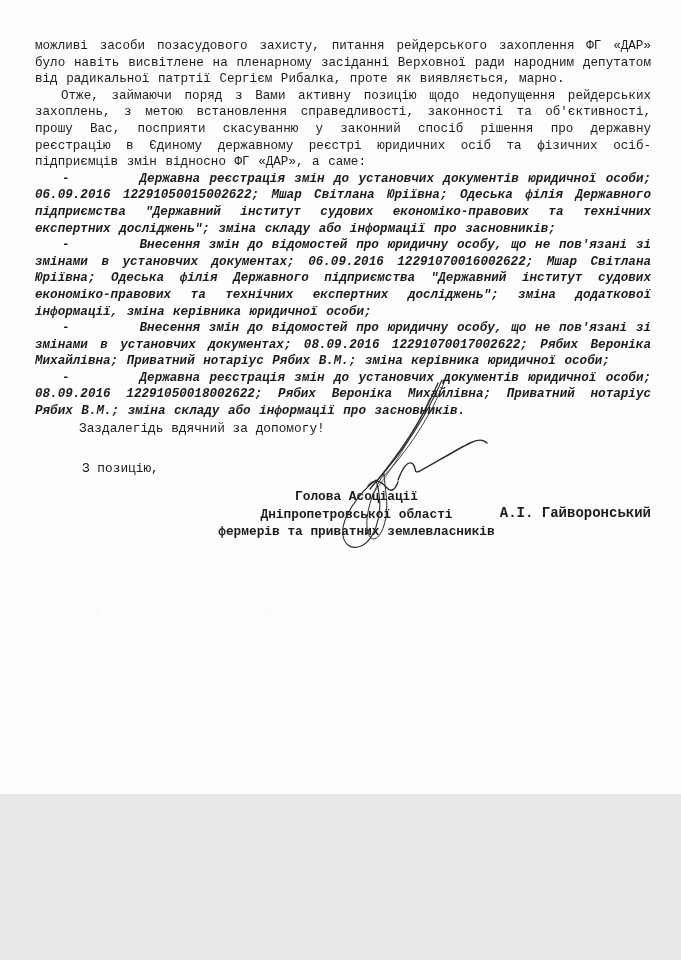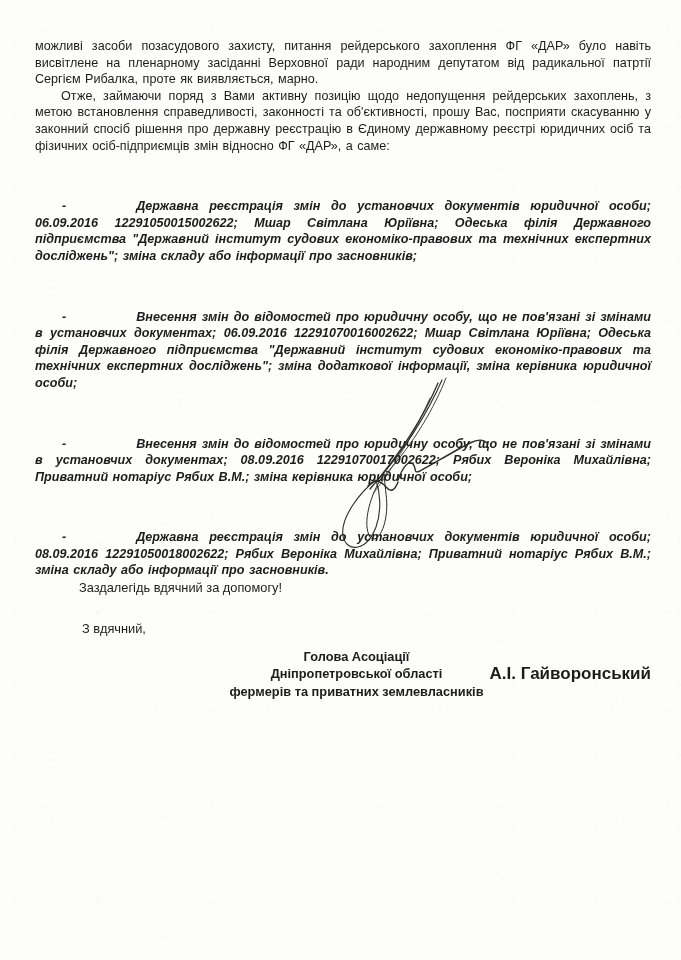--- a/index.html
+++ b/index.html
@@ -1,47 +1,46 @@
 <!DOCTYPE html>
 <html lang="uk"><head>
 <meta charset="utf-8">
 <style>
   html,body{margin:0;padding:0;background:#e8e8e8;}
   .page{
     position:relative;
-    width:681px;height:960px;
+    width:681px;height:794px;
     margin:0 auto;
     background:#fdfdfc;
     background-image:
       radial-gradient(circle at 18% 64%, rgba(0,0,0,0.018) 1px, transparent 2px),
       radial-gradient(circle at 72% 31%, rgba(0,0,0,0.015) 1px, transparent 2px),
       radial-gradient(circle at 45% 88%, rgba(0,0,0,0.015) 1px, transparent 2px);
     background-size:83px 71px,57px 97px,113px 59px;
     overflow:hidden;
-    font-family:Liberation Sans, sans-serif;
+    font-family:Liberation Mono, monospace;
     color:#1c1c1c;
   }
   .body-text{position:absolute;left:35px;right:30px;top:38px;}
   p{margin:0;}
   .para{
     text-align:justify;
     font-size:12.6px;
     line-height:16.6px;
     word-spacing:1px;
   }
   .ind{text-indent:26px;}
   .bullet{
     text-align:justify;
     font-size:12.6px;
     line-height:16.6px;
     font-weight:bold;
     font-style:italic;
     text-indent:27px;
     word-spacing:1px;
-    margin-top:44px;
   }
   .tabsp{display:inline-block;width:70px;}
   .thanks{
     text-indent:44px;
     font-size:12.8px;
     line-height:16.6px;
     margin-top:1px;
   }
   .closing{
     margin:24px 0 0 47px;
@@ -53,21 +52,21 @@
     font-weight:bold;
     font-size:12.8px;
     line-height:17.5px;
     text-align:center;
   }
   .sig-name{
     position:absolute;
     right:0;
     top:17px;
     font-weight:bold;
-    font-size:17px;
+    font-size:14px;
     white-space:nowrap;
   }
   .signature{
     position:absolute;
     left:318px;
     top:372px;
     width:178px;
     height:188px;
   }
   .signature path{
@@ -89,21 +88,21 @@
     <p class="bullet"><span>-</span><span class="tabsp"></span><span>Державна реєстрація змін до установчих документів юридичної особи; 06.09.2016 12291050015002622; Мшар Світлана Юріївна; Одеська філія Державного підприємства "Державний інститут судових економіко-правових та технічних експертних досліджень"; зміна складу або інформації про засновників;</span></p>
 
     <p class="bullet"><span>-</span><span class="tabsp"></span><span>Внесення змін до відомостей про юридичну особу, що не пов'язані зі змінами в установчих документах; 06.09.2016 12291070016002622; Мшар Світлана Юріївна; Одеська філія Державного підприємства "Державний інститут судових економіко-правових та технічних експертних досліджень"; зміна додаткової інформації, зміна керівника юридичної особи;</span></p>
 
     <p class="bullet"><span>-</span><span class="tabsp"></span><span>Внесення змін до відомостей про юридичну особу, що не пов'язані зі змінами в установчих документах; 08.09.2016 12291070017002622; Рябих Вероніка Михайлівна; Приватний нотаріус Рябих В.М.; зміна керівника юридичної особи;</span></p>
 
     <p class="bullet"><span>-</span><span class="tabsp"></span><span>Державна реєстрація змін до установчих документів юридичної особи; 08.09.2016 12291050018002622; Рябих Вероніка Михайлівна; Приватний нотаріус Рябих В.М.; зміна складу або інформації про засновників.</span></p>
 
     <p class="thanks">Заздалегідь вдячний за допомогу!</p>
 
-    <p class="closing">З вдячний,</p>
+    <p class="closing">З позицію,</p>
 
     <div class="sigblock">
       <div>Голова Асоціації</div>
       <div>Дніпропетровської області</div>
       <div>фермерів та приватних землевласників</div>
       <div class="sig-name">А.І. Гайворонський</div>
     </div>
   </div>
 
   <svg class="signature" viewBox="0 0 178 188" xmlns="http://www.w3.org/2000/svg">

